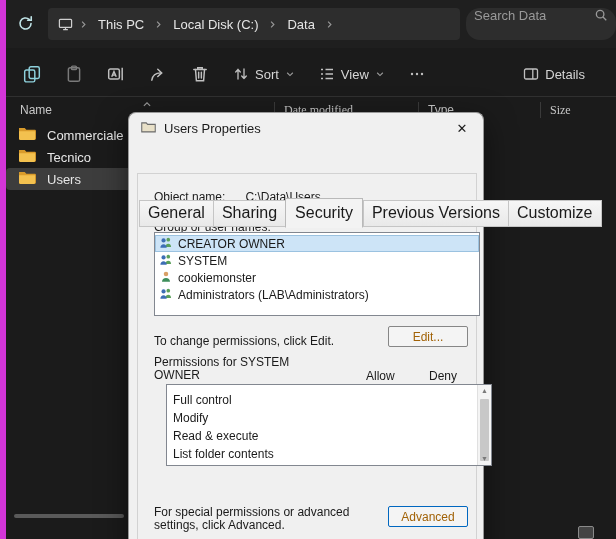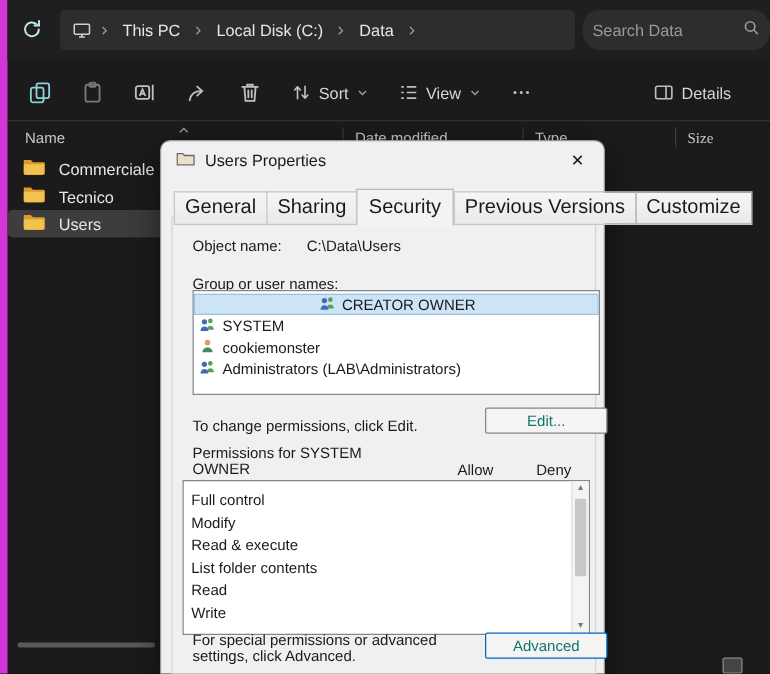--- a/index.html
+++ b/index.html
@@ -9,21 +9,21 @@
 
   
   .left-strip { position:absolute; left:0; top:0; width:6px; height:539px; background:#d335d8; }
 
   
   .navbar { position:absolute; left:6px; top:0; right:0; height:48px; background:#1f1f1f;text-decoration:underline; }
   .refresh-btn { position:absolute; left:6px; top:12px; width:26px; height:26px; background:none; border:none; color:#bfe3e6; cursor:pointer; }
   .addressbar { position:absolute; left:42px; top:8px; width:412px; height:32px; background:#2d2d2d; border-radius:4px; display:flex; align-items:center; padding:0 10px; gap:6px; color:#e6e6e6; font-size:13px; }
   .crumb { padding:2px 4px; border-radius:3px; cursor:pointer; white-space:nowrap; }
   .crumb-sep { color:#9a9a9a; display:flex; align-items:center; }
-  .searchbox { position:absolute; left:460px; top:8px; width:150px; height:32px; background:#2d2d2d; border-radius:14px; display:flex; align-items:center; padding:0 8px; }
+  .searchbox { position:absolute; left:460px; top:8px; width:150px; height:32px; background:#2d2d2d; border-radius:14px; display:flex; align-items:flex-start; padding:0 8px; }
   .searchbox input { flex:1; background:transparent; border:none; outline:none; color:#e6e6e6; font-size:13px; font-family:"Liberation Sans", sans-serif; min-width:0; }
   .searchbox input::placeholder { color:#9a9a9a; }
   .search-ic { color:#9a9a9a; flex:0 0 auto; }
 
   .toolbar { position:absolute; left:6px; top:52px; right:0; height:44px; display:flex; align-items:center; padding:0 8px; gap:6px; color:#cfcfcf; }
   .tb-btn { display:flex; align-items:center; gap:6px; background:none; border:none; color:#d6d6d6; font-size:13px; font-family:"Liberation Sans", sans-serif; padding:7px 9px; border-radius:4px; cursor:pointer; }
   .tb-btn svg { display:block; }
   .tb-spacer { flex:1; }
   .ic-copy { color:#8ed1dc; }
   .ic-paste { color:#7a7a7a; }
@@ -44,41 +44,41 @@
 
   
   .dialog { position:absolute; left:128px; top:112px; width:356px; height:440px; background:#f0f0f0; border:1px solid #999; border-bottom:none; border-radius:8px 8px 0 0; box-shadow:0 10px 30px rgba(0,0,0,.5); font-size:12px; color:#1a1a1a; }
   .dlg-titlebar { position:relative; height:30px; display:flex; align-items:center; padding-left:12px; gap:8px; }
   .dlg-title { font-size:13px; }
   .dlg-close { position:absolute; right:0; top:0; width:42px; height:30px; background:none; border:none; font-size:13px; color:#1a1a1a; cursor:pointer; border-radius:0 8px 0 0; }
 
   .tabs { position:absolute; left:10px; top:38px; display:flex; align-items:flex-end; z-index:2; }
   .tab { font-size:16px; padding:3px 8px 4px; background:linear-gradient(#f6f6f6,#e9e9e9); border:1px solid #c5c5c5; border-right:none; color:#1a1a1a; cursor:pointer; white-space:nowrap; }
   .tab:last-child { border-right:1px solid #c5c5c5; }
-  .tab.active { background:#f3f3f3; padding:5px 9px 5px; margin-bottom:-1px; border:1px solid #b9b9b9; border-bottom:1px solid #f3f3f3; position:relative; z-index:3; }
+  .tab.active { background:#f3f3f3; padding:5px 9px 5px; margin-bottom:-1px; border:1px solid #b9b9b9; border-bottom:1px solid #f3f3f3; position:relative; z-index:3;margin-top:47px; }
 
   .tabpage { position:absolute; left:8px; top:60px; width:340px; height:374px; border:1px solid #d2d2d2; background:#f0f0f0; z-index:1; }
 
   .objrow { position:absolute; left:16px; top:16px; display:flex; gap:20px; }
   .grp-label { position:absolute; left:16px; top:46px; }
   .grouplist { position:absolute; left:16px; top:58px; width:326px; height:84px; background:#fff; border:1px solid #828790; padding-top:2px; overflow:hidden; }
   .grouprow { display:flex; align-items:center; gap:5px; height:17px; padding:0 3px 0 4px; cursor:pointer; }
-  .grouprow.selected { background:#cde4f7; outline:1px solid #9bc2e0; outline-offset:-1px;justify-content:center; }
+  .grouprow.selected { background:#cde4f7; outline:1px solid #9bc2e0; outline-offset:-1px; }
   .grouprow svg { flex:0 0 auto; }
 
   .edit-hint { position:absolute; left:16px; top:160px; }
-  .btn { position:absolute; width:98px; height:21px; background:#f4f4f4; border:1px solid #868686; border-radius:2px; font-size:12px; font-family:"Liberation Sans", sans-serif; color:#0f766e; cursor:pointer; }
+  .btn { position:absolute; width:80px; height:21px; background:#f4f4f4; border:1px solid #868686; border-radius:2px; font-size:12px; font-family:"Liberation Sans", sans-serif; color:#a16207; cursor:pointer; }
   .btn-edit { left:250px; top:152px; }
   .btn-advanced { left:250px; top:332px; border:1px solid #0067c0; }
 
   .perm-label { position:absolute; left:16px; top:182px; width:160px; line-height:13px; }
   .allow-lbl { position:absolute; left:228px; top:195px; }
   .deny-lbl { position:absolute; left:291px; top:195px; }
 
-  .permlist { position:absolute; left:8px; top:210px; width:326px; height:124px; background:#fff; border:1px solid #828790; padding-top:6px; overflow:hidden; }
+  .permlist { position:absolute; left:28px; top:210px; width:326px; height:82px; background:#fff; border:1px solid #828790; padding-top:6px; overflow:hidden; }
   .permrow { height:18px; padding-left:6px; display:flex; align-items:center; cursor:default; }
   .vscroll { position:absolute; right:0; top:0; bottom:0; width:14px; background:#f4f4f4; border-left:1px solid #e0e0e0; }
   .vthumb { position:absolute; left:2px; right:2px; top:14px; height:62px; background:#c8c8c8; border-radius:1px; cursor:pointer; }
   .varrow { position:absolute; left:0; right:0; height:12px; color:#7a7a7a; font-size:7px; text-align:center; line-height:12px; }
   .varrow.up { top:0; } .varrow.dn { bottom:0; }
 
   .adv-hint { position:absolute; left:16px; top:332px; width:226px; line-height:13px; }
 </style>
 </head>
 <body>
@@ -236,21 +236,21 @@
   </div>
 
   <div class="colheaders">
     <span class="col" style="left:14px;">Name</span>
     <span class="sort-ind">
       <svg width="10" height="8" viewBox="0 0 16 10" fill="none" stroke="currentColor" stroke-width="1.8">
           <path d="M3 8l5-5 5 5"></path>
         </svg>
     </span>
     <span class="col-divider" style="left:268px;"></span>
-    <span class="col" style="left:278px;">Date modified</span>
+    <span class="col" style="left:278px;font-family:Liberation Serif, serif;">Date modified</span>
     <span class="col-divider" style="left:412px;"></span>
     <span class="col" style="left:422px;">Type</span>
     <span class="col-divider" style="left:534px;"></span>
     <span class="col" style="left:544px;font-family:Liberation Serif, serif;">Size</span>
   </div>
 
   <div class="filelist">
     <div class="filerow">
       <span>
         <svg width="19" height="15" viewBox="0 0 20 16">

